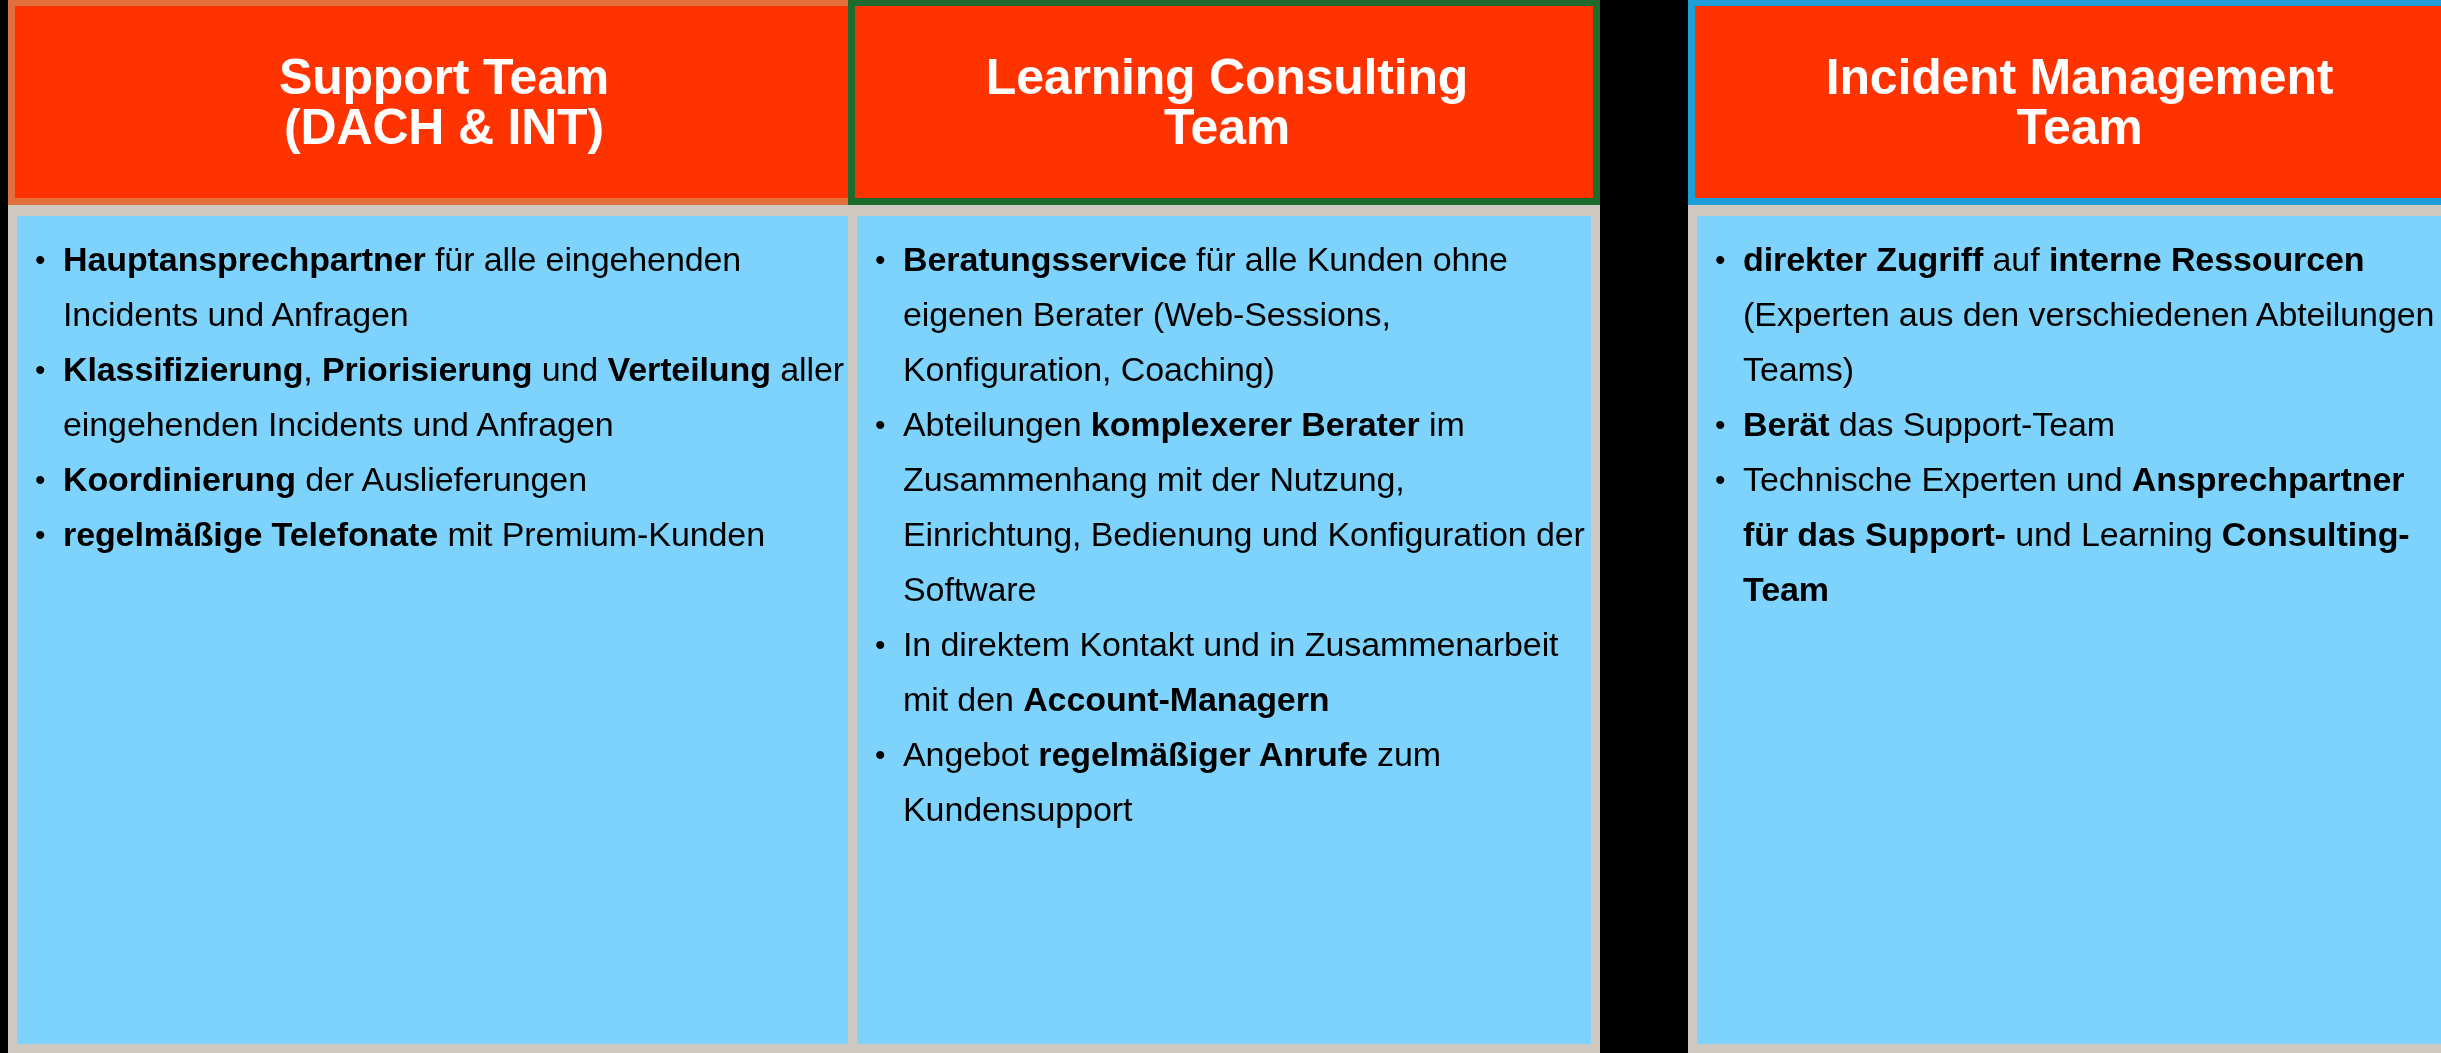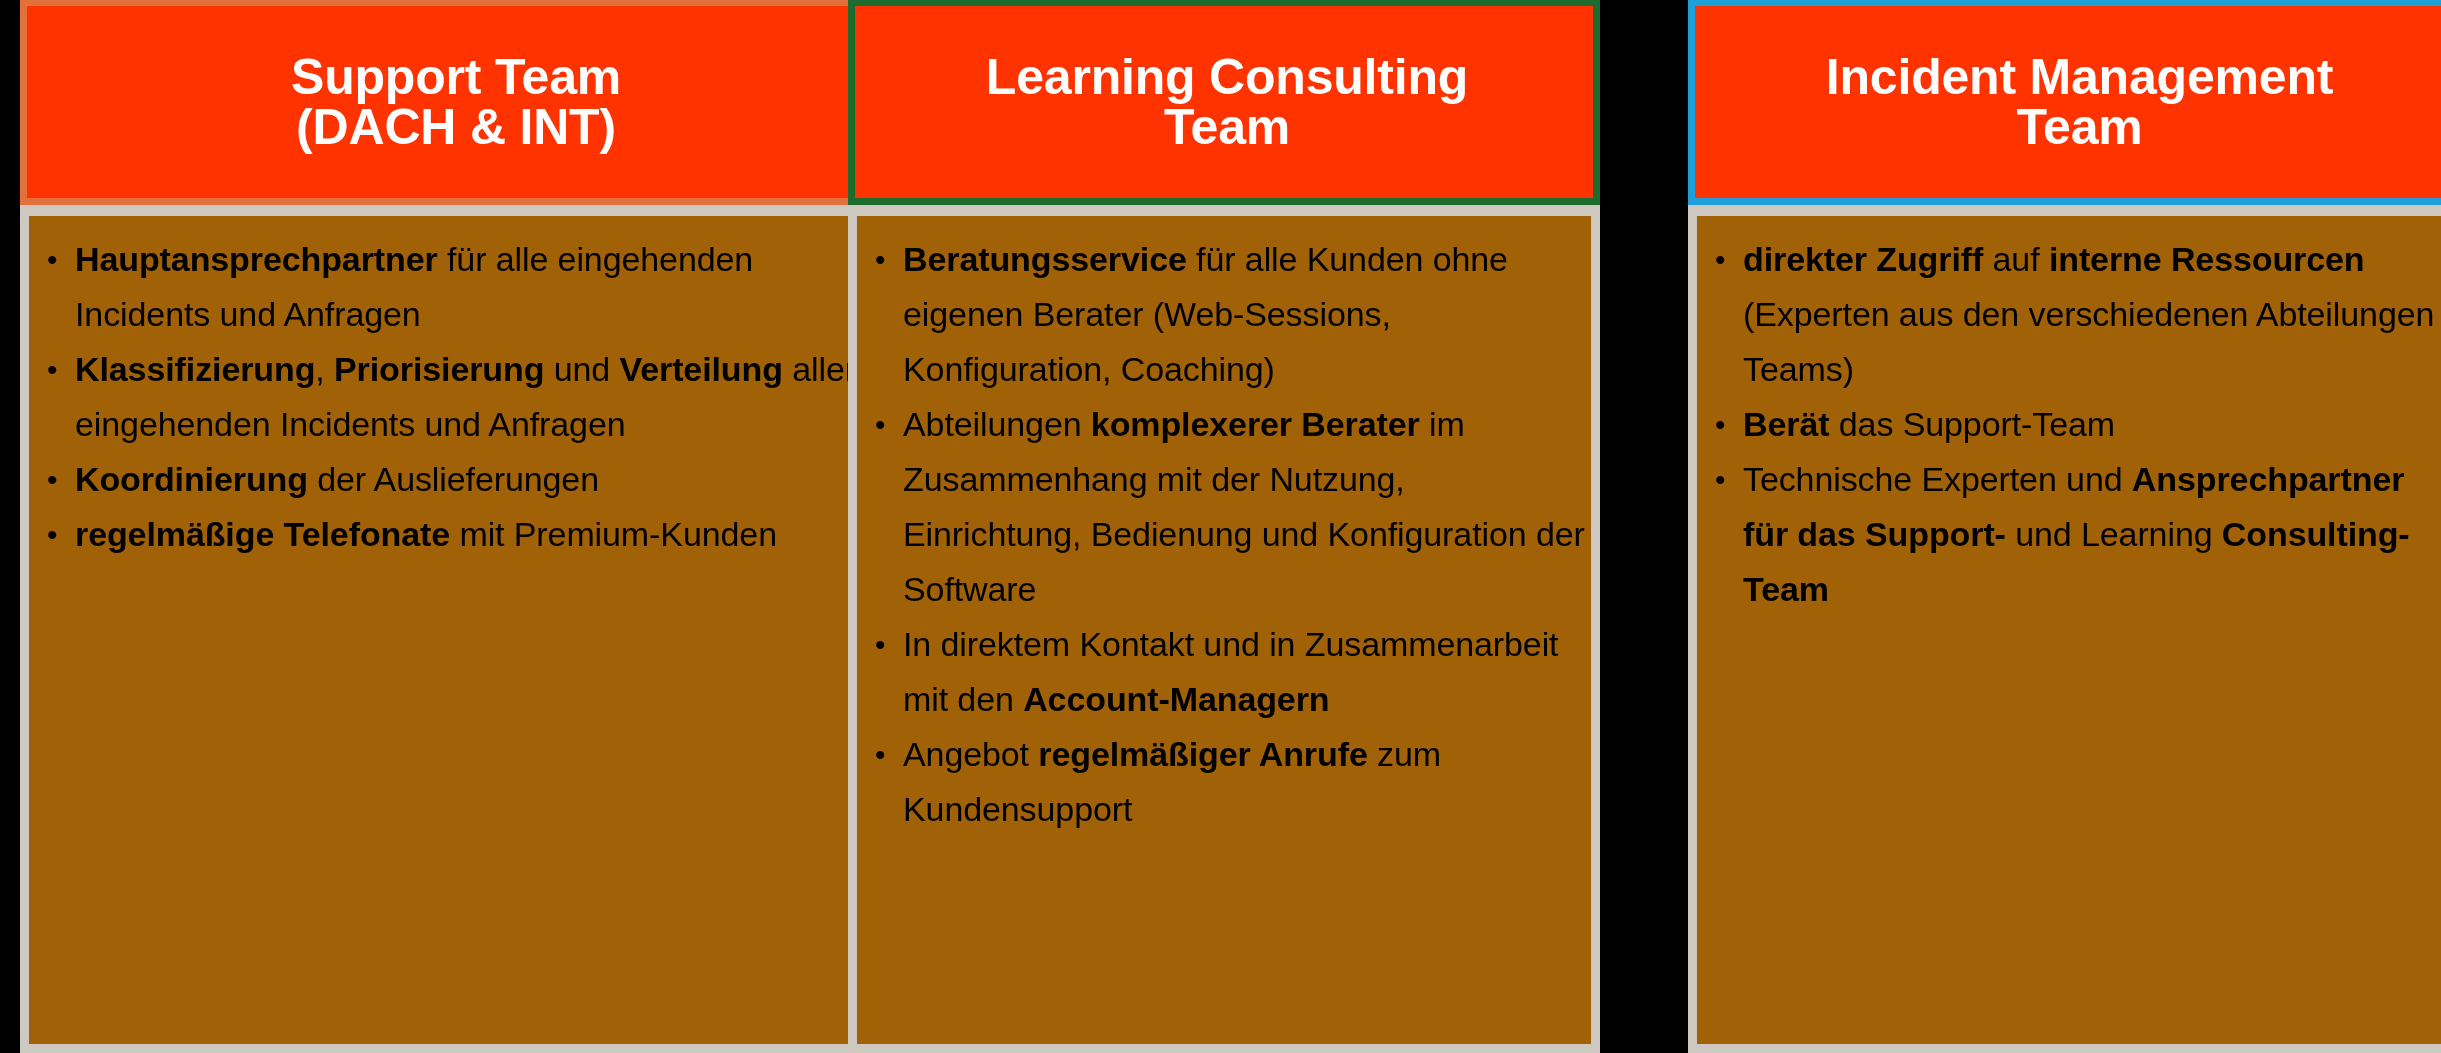--- a/index.html
+++ b/index.html
@@ -23,21 +23,21 @@
 
   .column {
     position: absolute;
     top: 0;
     height: 1053px;
     display: flex;
     flex-direction: column;
   }
 
   
-  .col-1 { left: 20px;    width: 872px; }
+  .col-1 { left: 8px;    width: 872px; }
   .col-2 { left: 848px;  width: 752px; }
   .col-3 { left: 1688px; width: 783px; }
 
   
   .card-header {
     position: relative;
     height: 205px;
     box-sizing: border-box;
     background: #FF3300;
     display: flex;
@@ -58,21 +58,21 @@
     letter-spacing: -0.2px;
     white-space: pre-line;
     padding: 0 10px;
   }
 
   
   .card-body {
     position: relative;
     flex: 1 1 auto;
     box-sizing: border-box;
-    background: #a16207;
+    background: #7dd3fc;
     border: 9px solid #CDC9C0;
     border-top-width: 11px;
     overflow: hidden;
   }
 
   .bullet-list {
     list-style: none;
     margin: 0;
     padding: 16px 6px 0 14px;
   }

